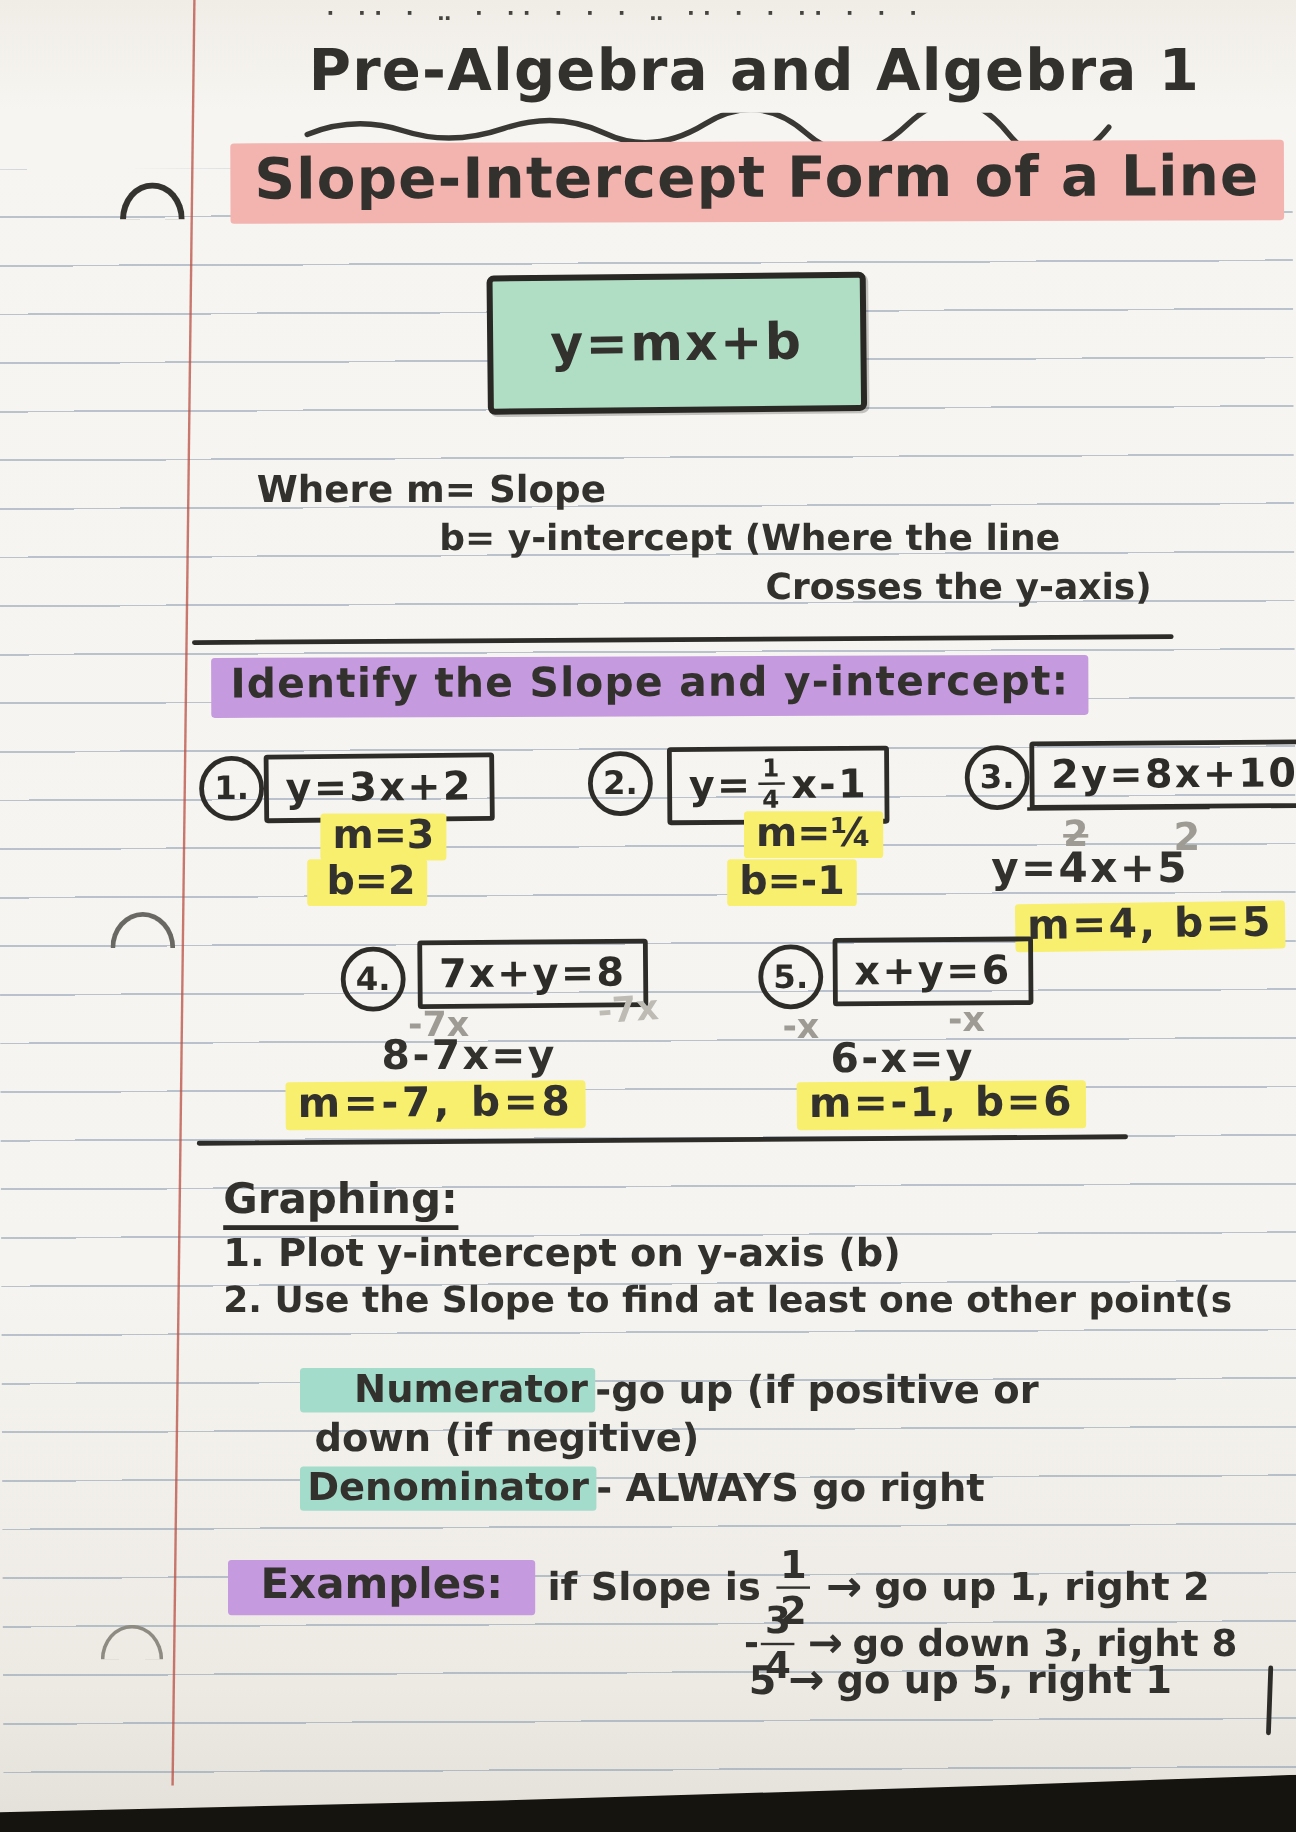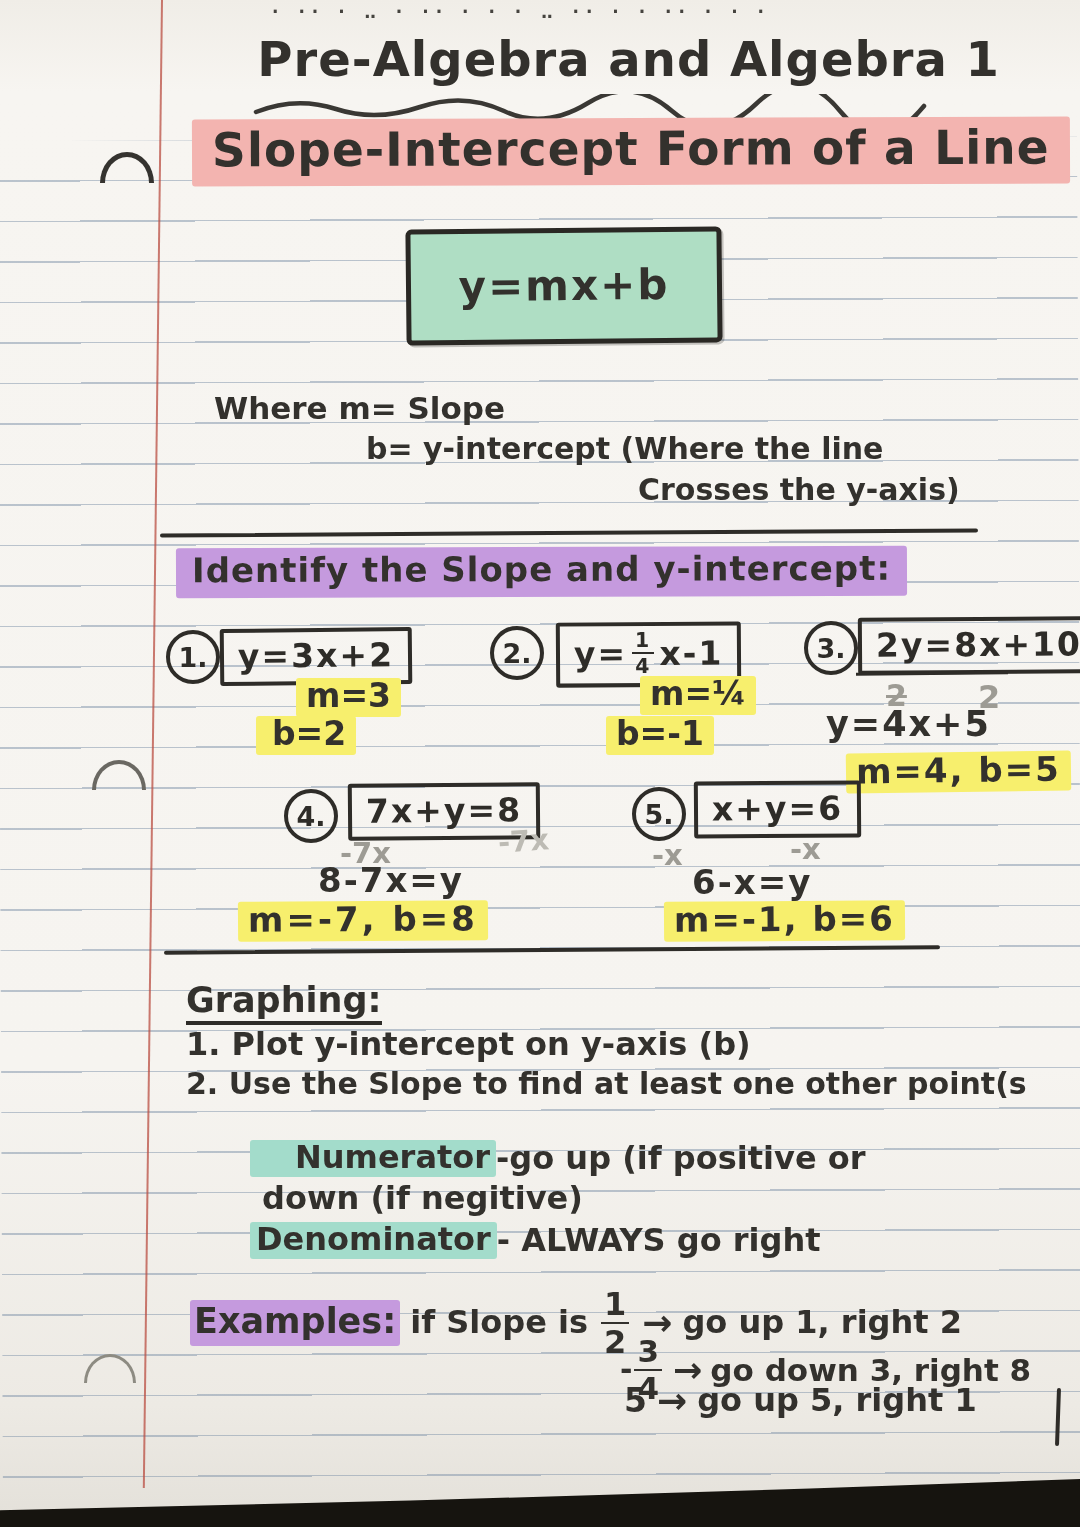--- a/index.html
+++ b/index.html
@@ -87,37 +87,37 @@
   <div class="abs content hand" style="left:638px;top:474px;font-size:30px;">Crosses the y-axis)</div>
 
   <div class="abs divider" style="left:160px;top:531px;width:818px;height:4px;transform:rotate(-0.35deg);border-radius:2px;"></div>
 
   <div class="abs content" style="left:176px;top:547px;transform:rotate(-0.2deg);">
     <span class="hl hl-purple hand" style="font-size:34px;padding:5px 16px 9px;letter-spacing:1px;">Identify the Slope and y-intercept:</span>
   </div>
 
   <div class="abs content circle-num" style="left:166px;top:630px;">1.</div>
   <div class="abs content eqbox" style="left:220px;top:628px;transform:rotate(-0.6deg);">y=3x+2</div>
-  <div class="abs content" style="left:280px;top:678px;padding-left:16px;">
+  <div class="abs content" style="left:251px;top:678px;padding-left:16px;">
     <span class="hl hl-yellow hand" style="font-size:33px;">m=3</span>
   </div>
   <div class="abs content" style="left:256px;top:716px;">
     <span class="hl hl-yellow hand" style="font-size:33px;padding-left:16px;">b=2</span>
   </div>
 
   <div class="abs content circle-num" style="left:490px;top:626px;">2.</div>
   <div class="abs content eqbox" style="left:556px;top:622px;transform:rotate(-0.4deg);">
     <span>y=</span>
       <span class="frac">
         <span class="fnum">1</span>
         <span class="fden">4</span>
       </span>
       <span>x-1</span>
   </div>
-  <div class="abs content" style="left:640px;top:676px;">
+  <div class="abs content" style="left:620px;top:676px;">
     <span class="hl hl-yellow hand" style="font-size:33px;">m=¼</span>
   </div>
   <div class="abs content" style="left:606px;top:716px;">
     <span class="hl hl-yellow hand" style="font-size:33px;">b=-1</span>
   </div>
 
   <div class="abs content circle-num" style="left:804px;top:621px;">3.</div>
   <div class="abs content eqbox" style="left:858px;top:617px;transform:rotate(-0.4deg);">2y=8x+10</div>
   <div class="abs divider" style="left:856px;top:672px;width:152px;height:3px;transform:rotate(-0.5deg);"></div>
   <div class="abs content pencil" style="left:886px;top:678px;font-size:30px;text-decoration:line-through;">2</div>
@@ -155,21 +155,21 @@
     <span class="hl hl-teal hand" style="font-size:32px;padding-left:45px;">Numerator</span>
     <span class="hand" style="font-size:32px;">-go up (if positive or</span>
   </div>
   <div class="abs content row" style="left:250px;top:1222px;">
     <span class="hl hl-teal hand" style="font-size:32px;">Denominator</span>
     <span class="hand" style="font-size:32px;">- ALWAYS go right</span>
   </div>
   <div class="abs content hand" style="left:262px;top:1182px;font-size:32px;">down (if negitive)</div>
 
   <div class="abs content row" style="left:190px;top:1288px;gap:10px;">
-    <span class="hl hl-purple hand" style="font-size:35px;padding:3px 4px 7px;text-align:center;">Examples:</span>
+    <span class="hl hl-purple hand" style="font-size:35px;padding:3px 27px 7px;text-align:center;">Examples:</span>
     <span class="hand" style="font-size:32px;">if Slope is</span>
     <span class="hand frac" style="font-size:32px;">
         <span class="fnum">1</span>
         <span class="fden">2</span>
       </span>
     <span class="hand" style="font-size:36px;">→</span>
     <span class="hand" style="font-size:32px;">go up 1, right 2</span>
   </div>
   <div class="abs content row" style="left:620px;top:1336px;gap:8px;">
     <span class="hand" style="font-size:30px;">-</span>

